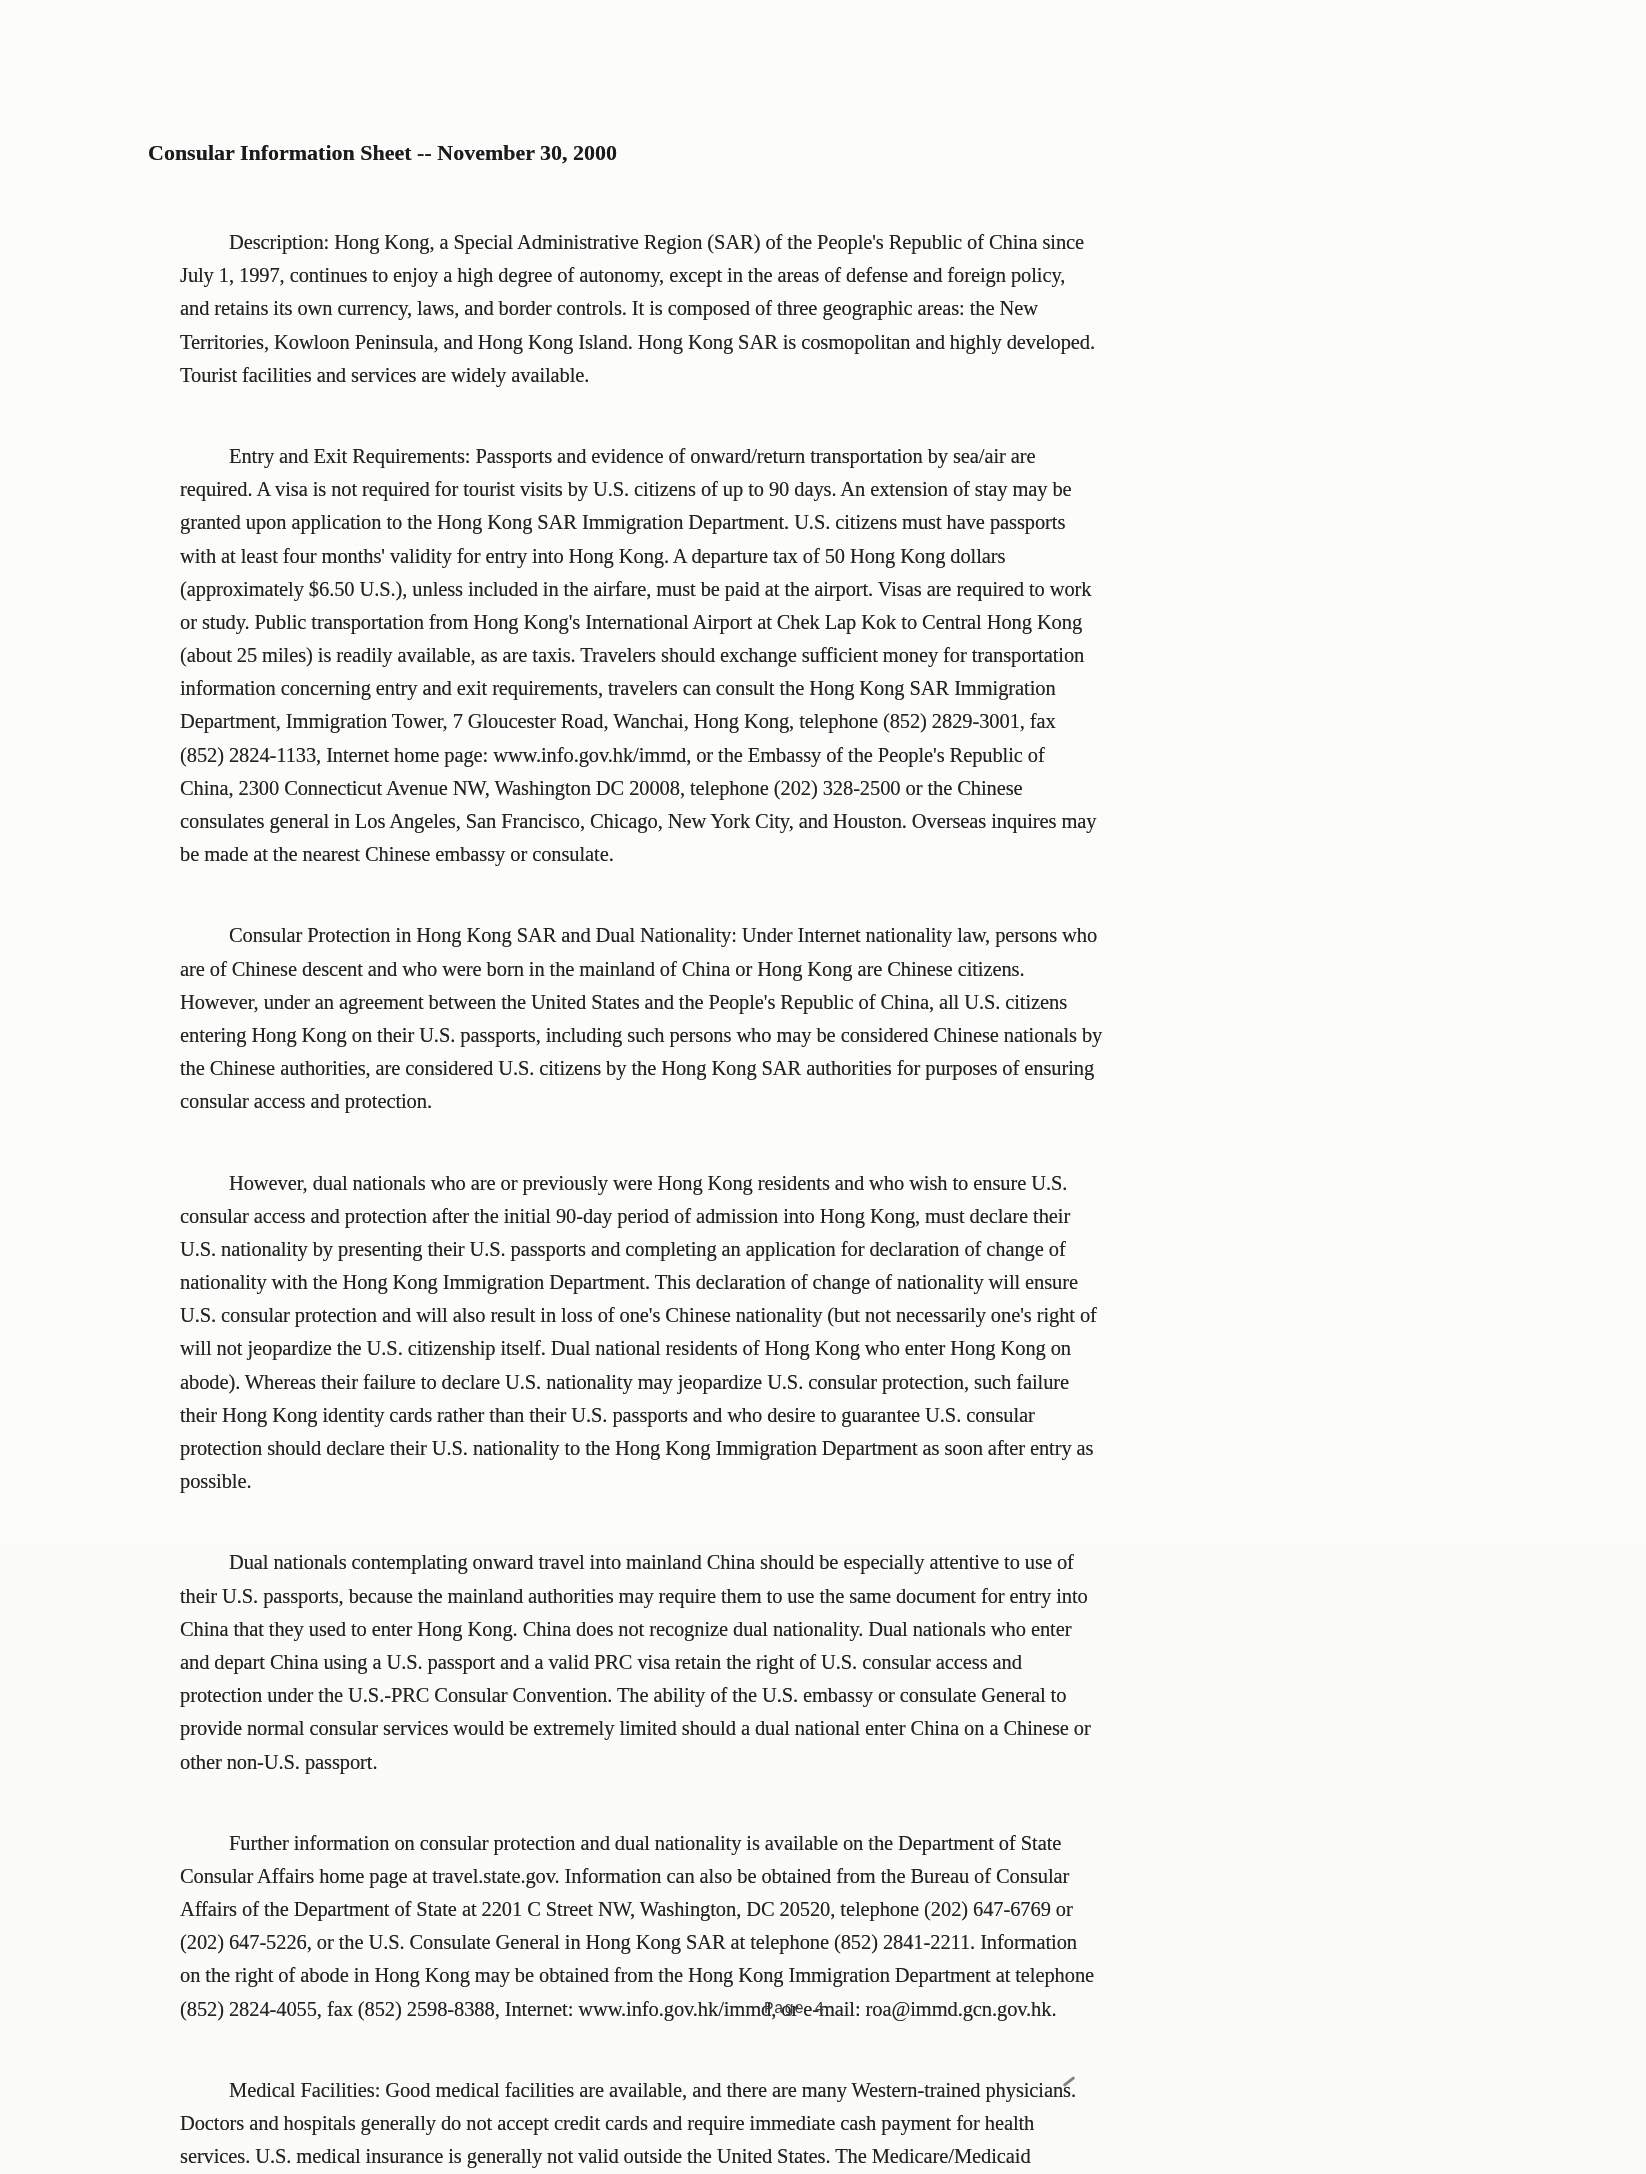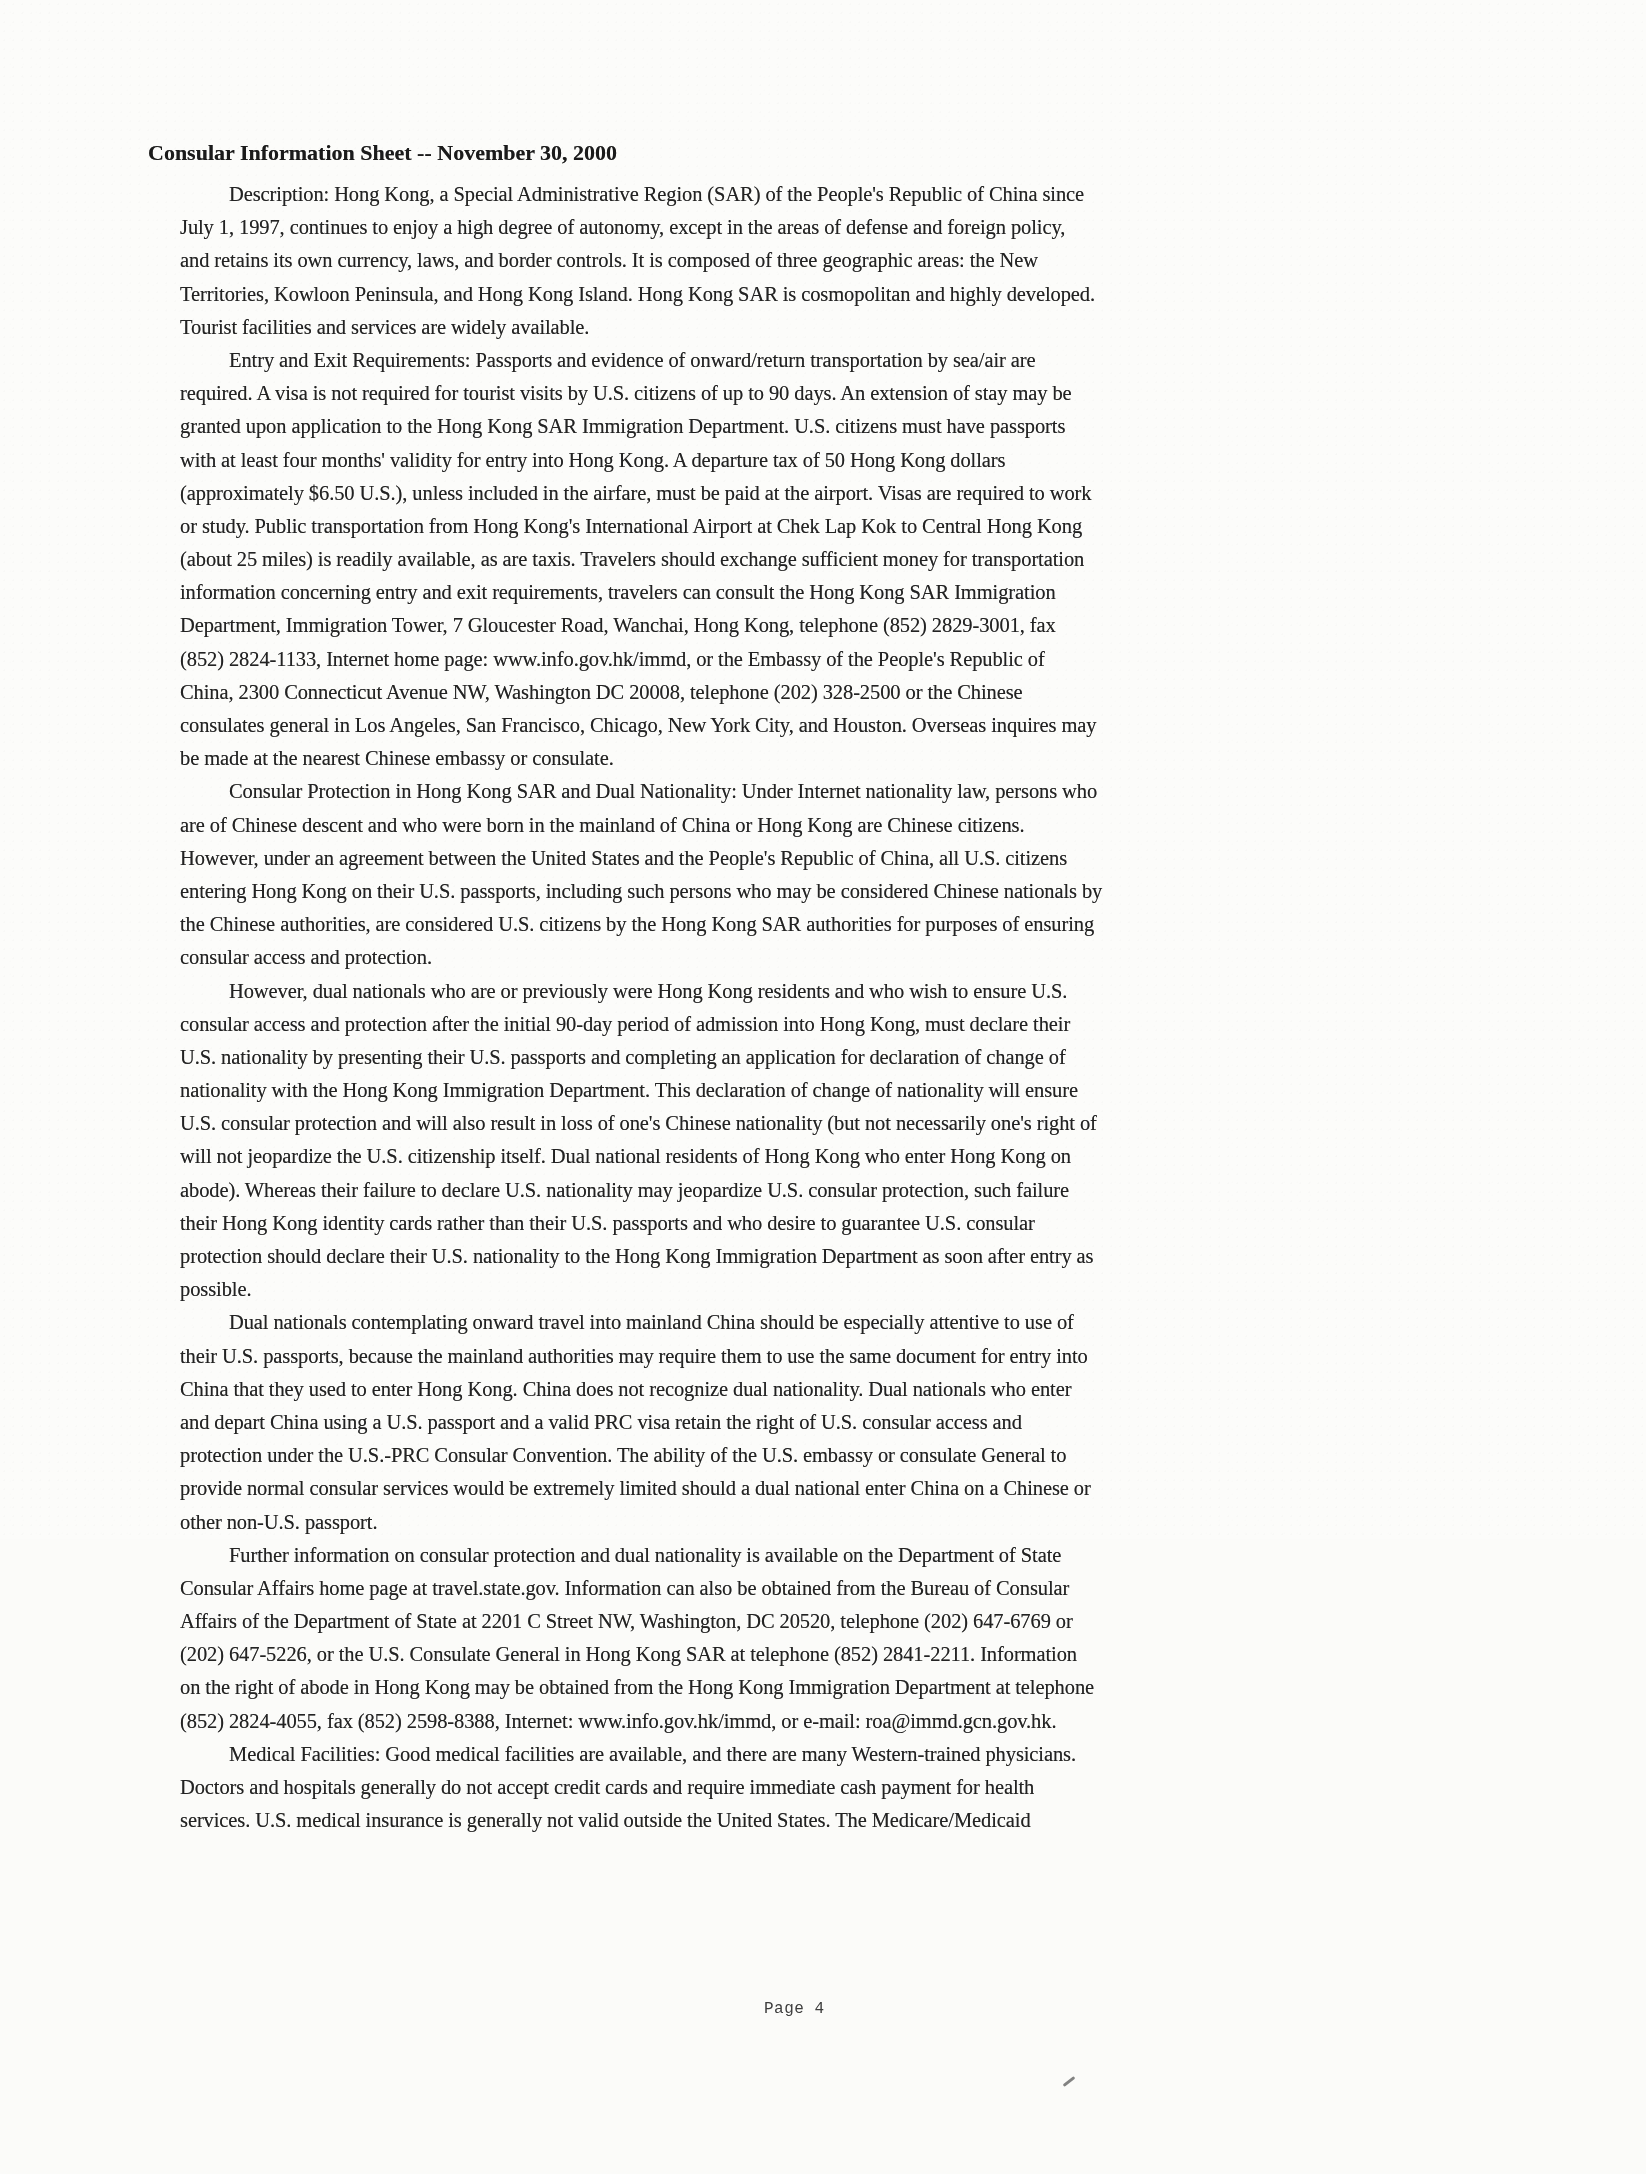--- a/index.html
+++ b/index.html
@@ -43,20 +43,21 @@
     text-shadow: 0 0 0.5px rgba(30,30,30,0.5);
   }
   .line {
     display: block;
     height: 33.2px;
     line-height: 33.2px;
     white-space: nowrap;
   }
   .line.indent {
     padding-left: 49px;
+    margin-top: 48px;
   }
   .page-footer {
     position: absolute;
     left: 764px;
     top: 2000px;
     font-family: Liberation Mono, monospace;
     font-size: 16px;
     color: #3d3d3d;
     letter-spacing: 0.5px;
     white-space: nowrap;

